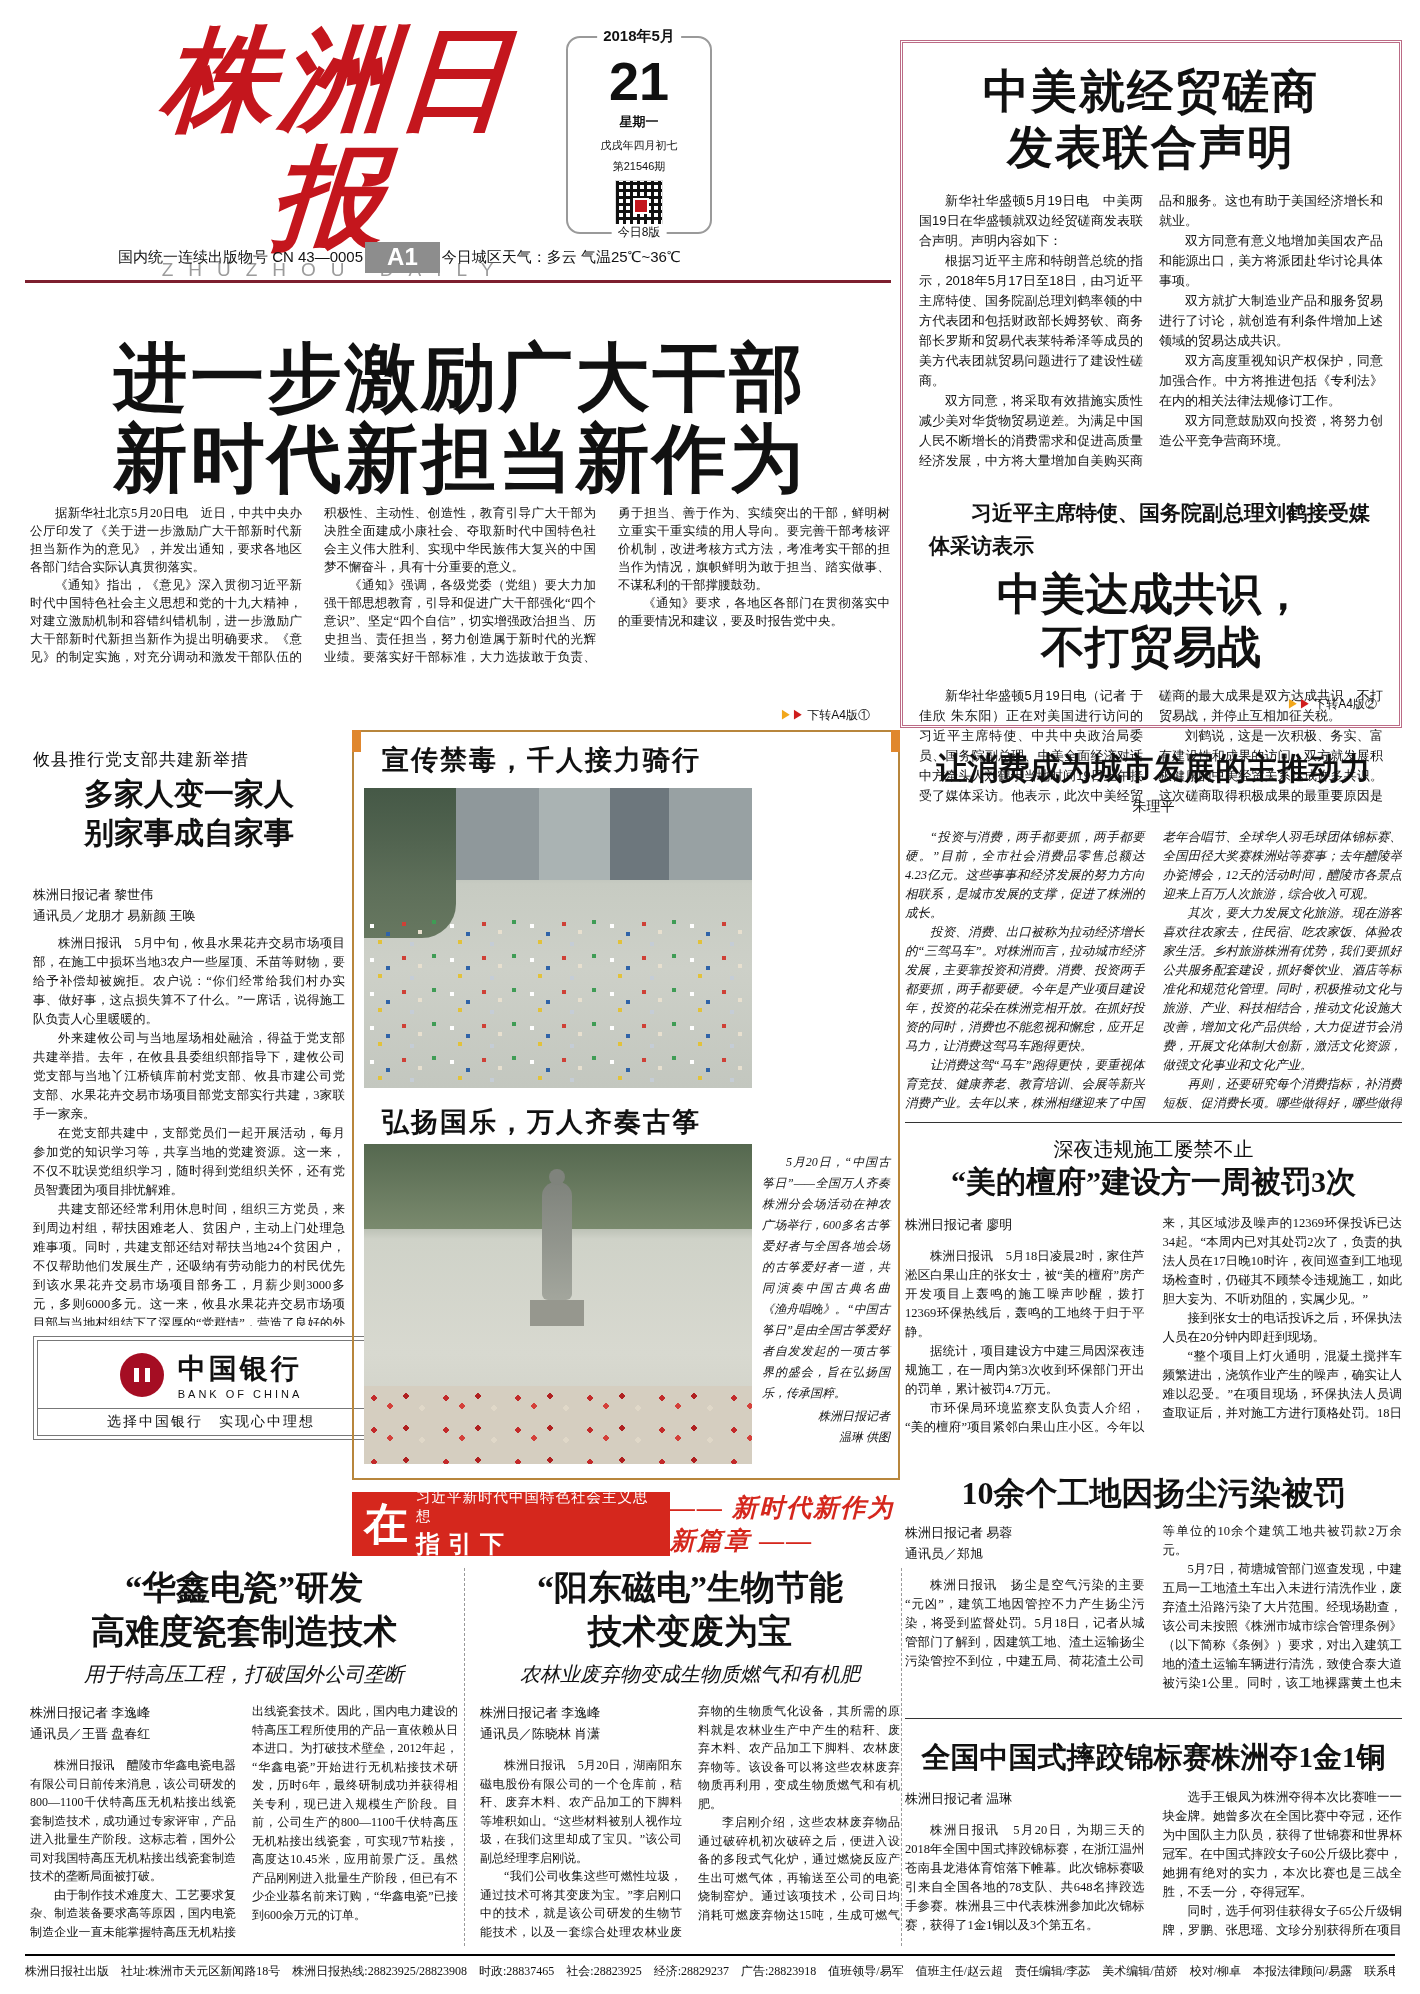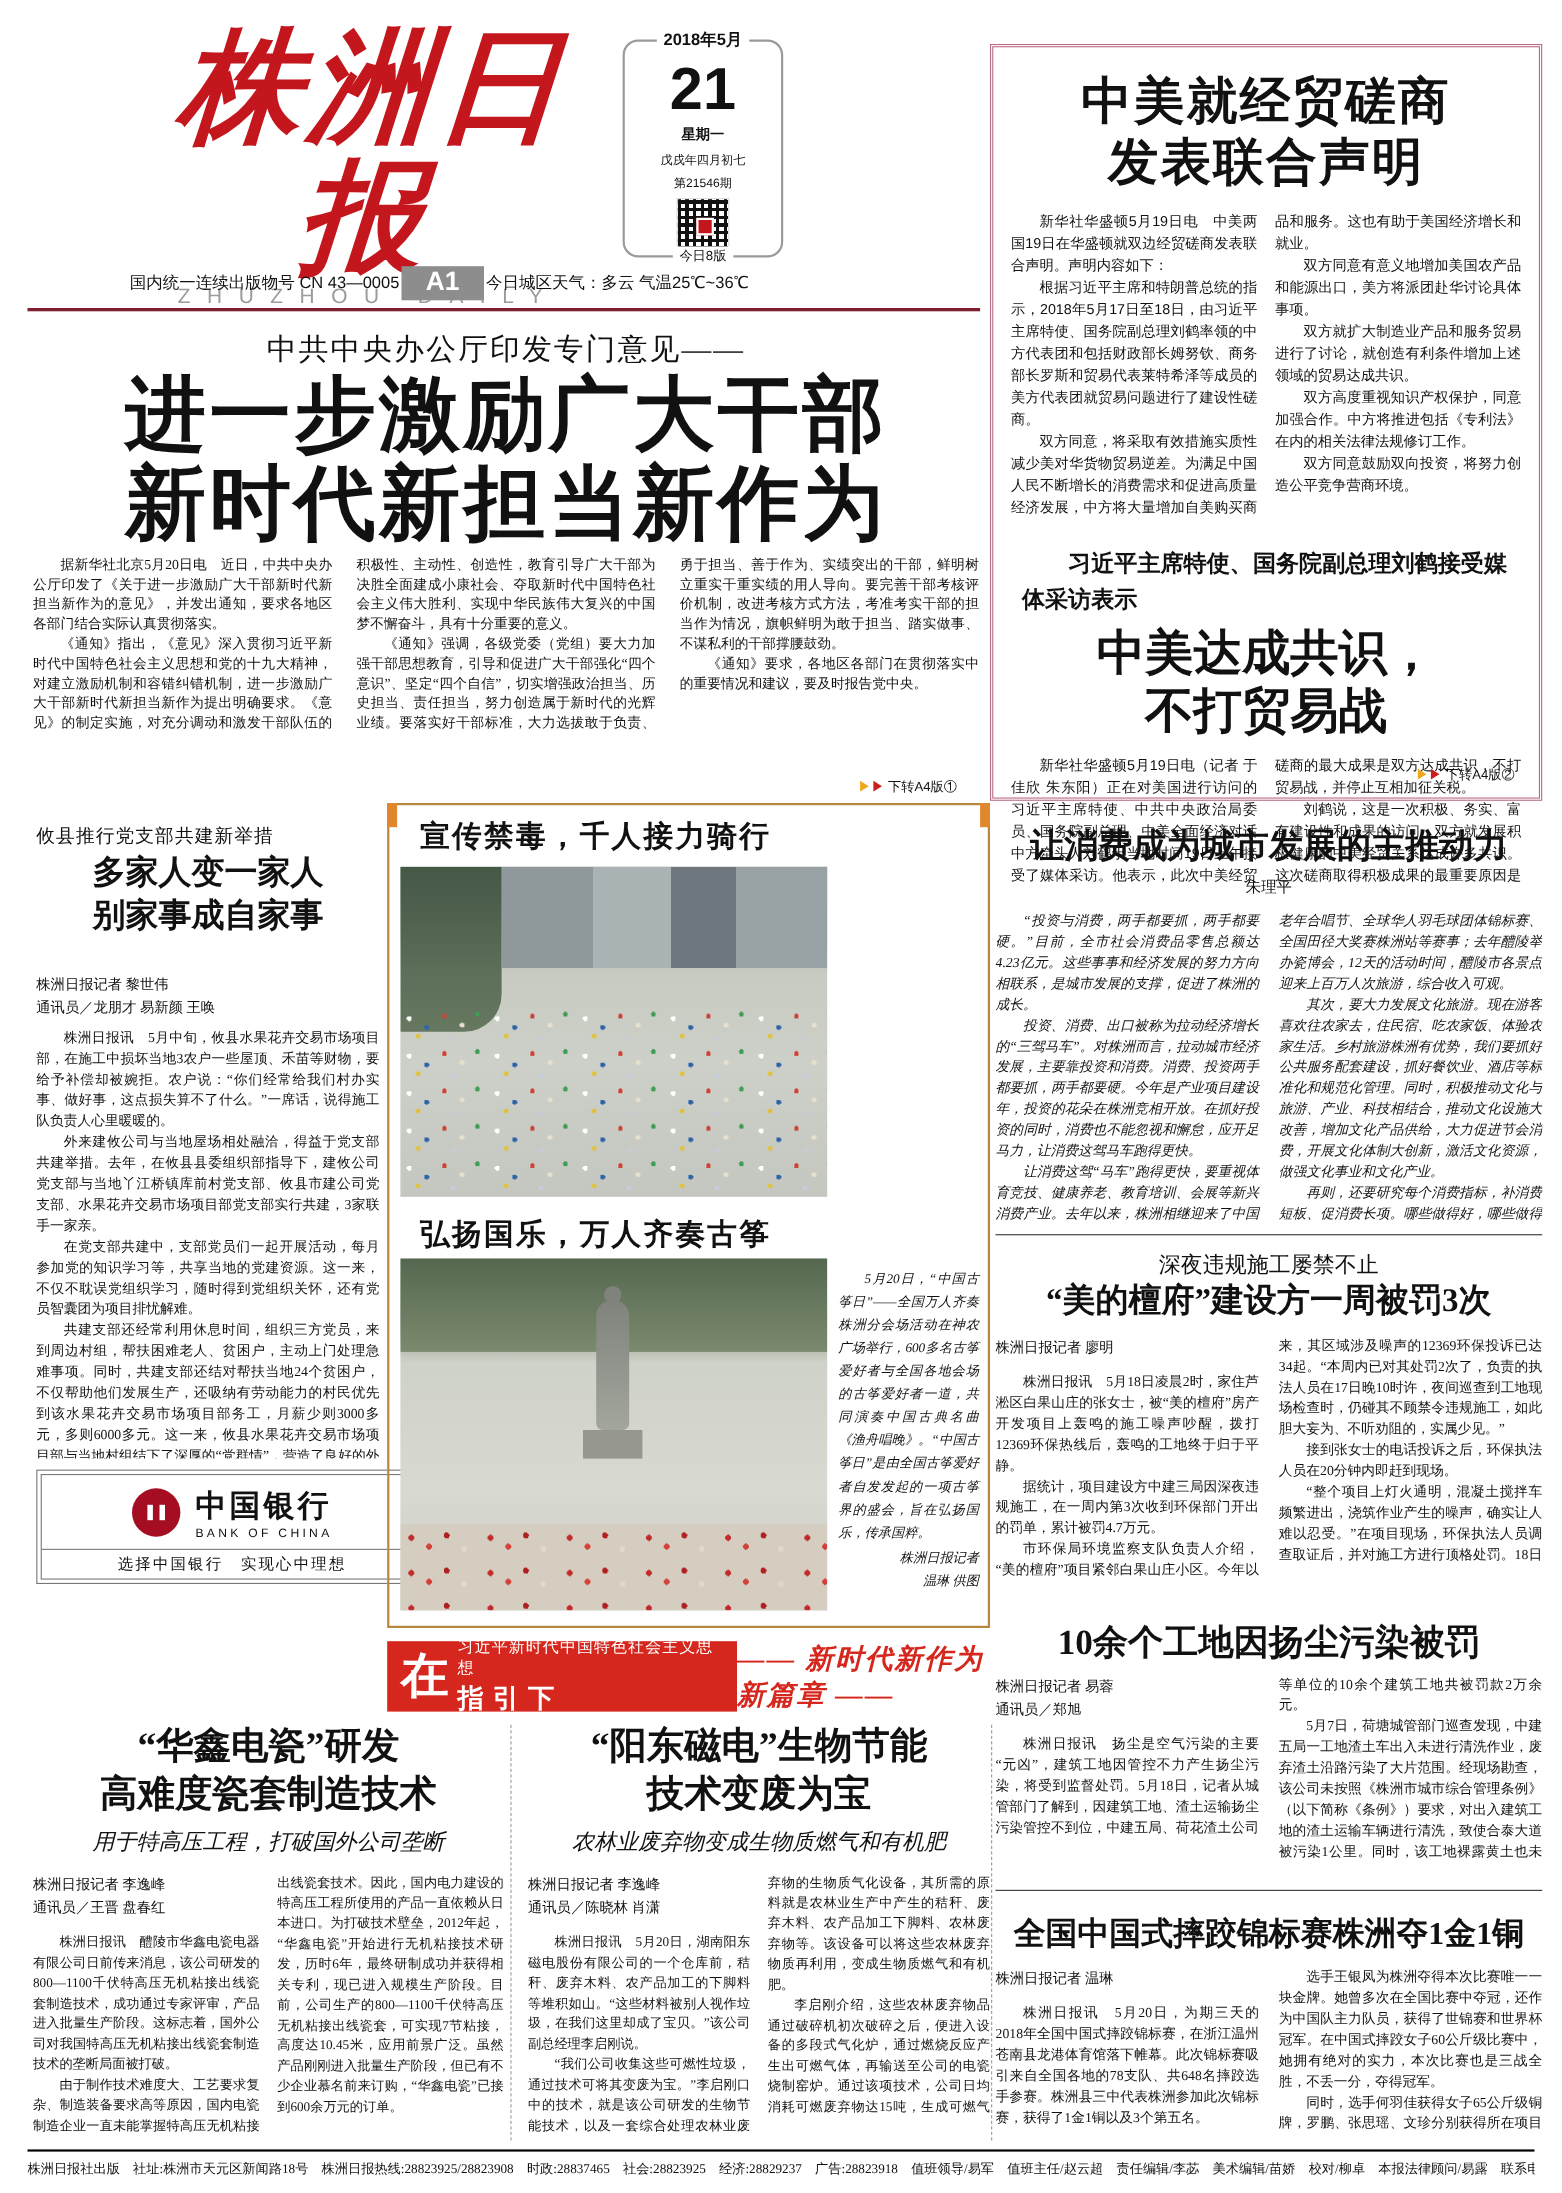--- a/index.html
+++ b/index.html
@@ -181,21 +181,20 @@
     <div class="datebox-pages">今日8版</div>
   </div>
 
   <div class="infoline">
     <span>国内统一连续出版物号 CN 43—0005</span>
     <span class="a1-badge">A1</span>
     <span>今日城区天气：多云 气温25℃~36℃</span>
   </div>
   <div class="header-rule"></div>
 
-  <div class="kicker-main">中共中央办公厅印发专门意见——</div>
   <div class="headline-main pre">进一步激励广大干部
 新时代新担当新作为</div>
   <div class="main-body">
       <p>据新华社北京5月20日电　近日，中共中央办公厅印发了《关于进一步激励广大干部新时代新担当新作为的意见》，并发出通知，要求各地区各部门结合实际认真贯彻落实。</p>
       <p>《通知》指出，《意见》深入贯彻习近平新时代中国特色社会主义思想和党的十九大精神，对建立激励机制和容错纠错机制，进一步激励广大干部新时代新担当新作为提出明确要求。《意见》的制定实施，对充分调动和激发干部队伍的积极性、主动性、创造性，教育引导广大干部为决胜全面建成小康社会、夺取新时代中国特色社会主义伟大胜利、实现中华民族伟大复兴的中国梦不懈奋斗，具有十分重要的意义。</p>
       <p>《通知》强调，各级党委（党组）要大力加强干部思想教育，引导和促进广大干部强化“四个意识”、坚定“四个自信”，切实增强政治担当、历史担当、责任担当，努力创造属于新时代的光辉业绩。要落实好干部标准，大力选拔敢于负责、勇于担当、善于作为、实绩突出的干部，鲜明树立重实干重实绩的用人导向。要完善干部考核评价机制，改进考核方式方法，考准考实干部的担当作为情况，旗帜鲜明为敢于担当、踏实做事、不谋私利的干部撑腰鼓劲。</p>
       <p>《通知》要求，各地区各部门在贯彻落实中的重要情况和建议，要及时报告党中央。</p>
     </div>
   <div class="jump jump-main">
     <span class="a1">▶</span><span class="a2">▶</span>

